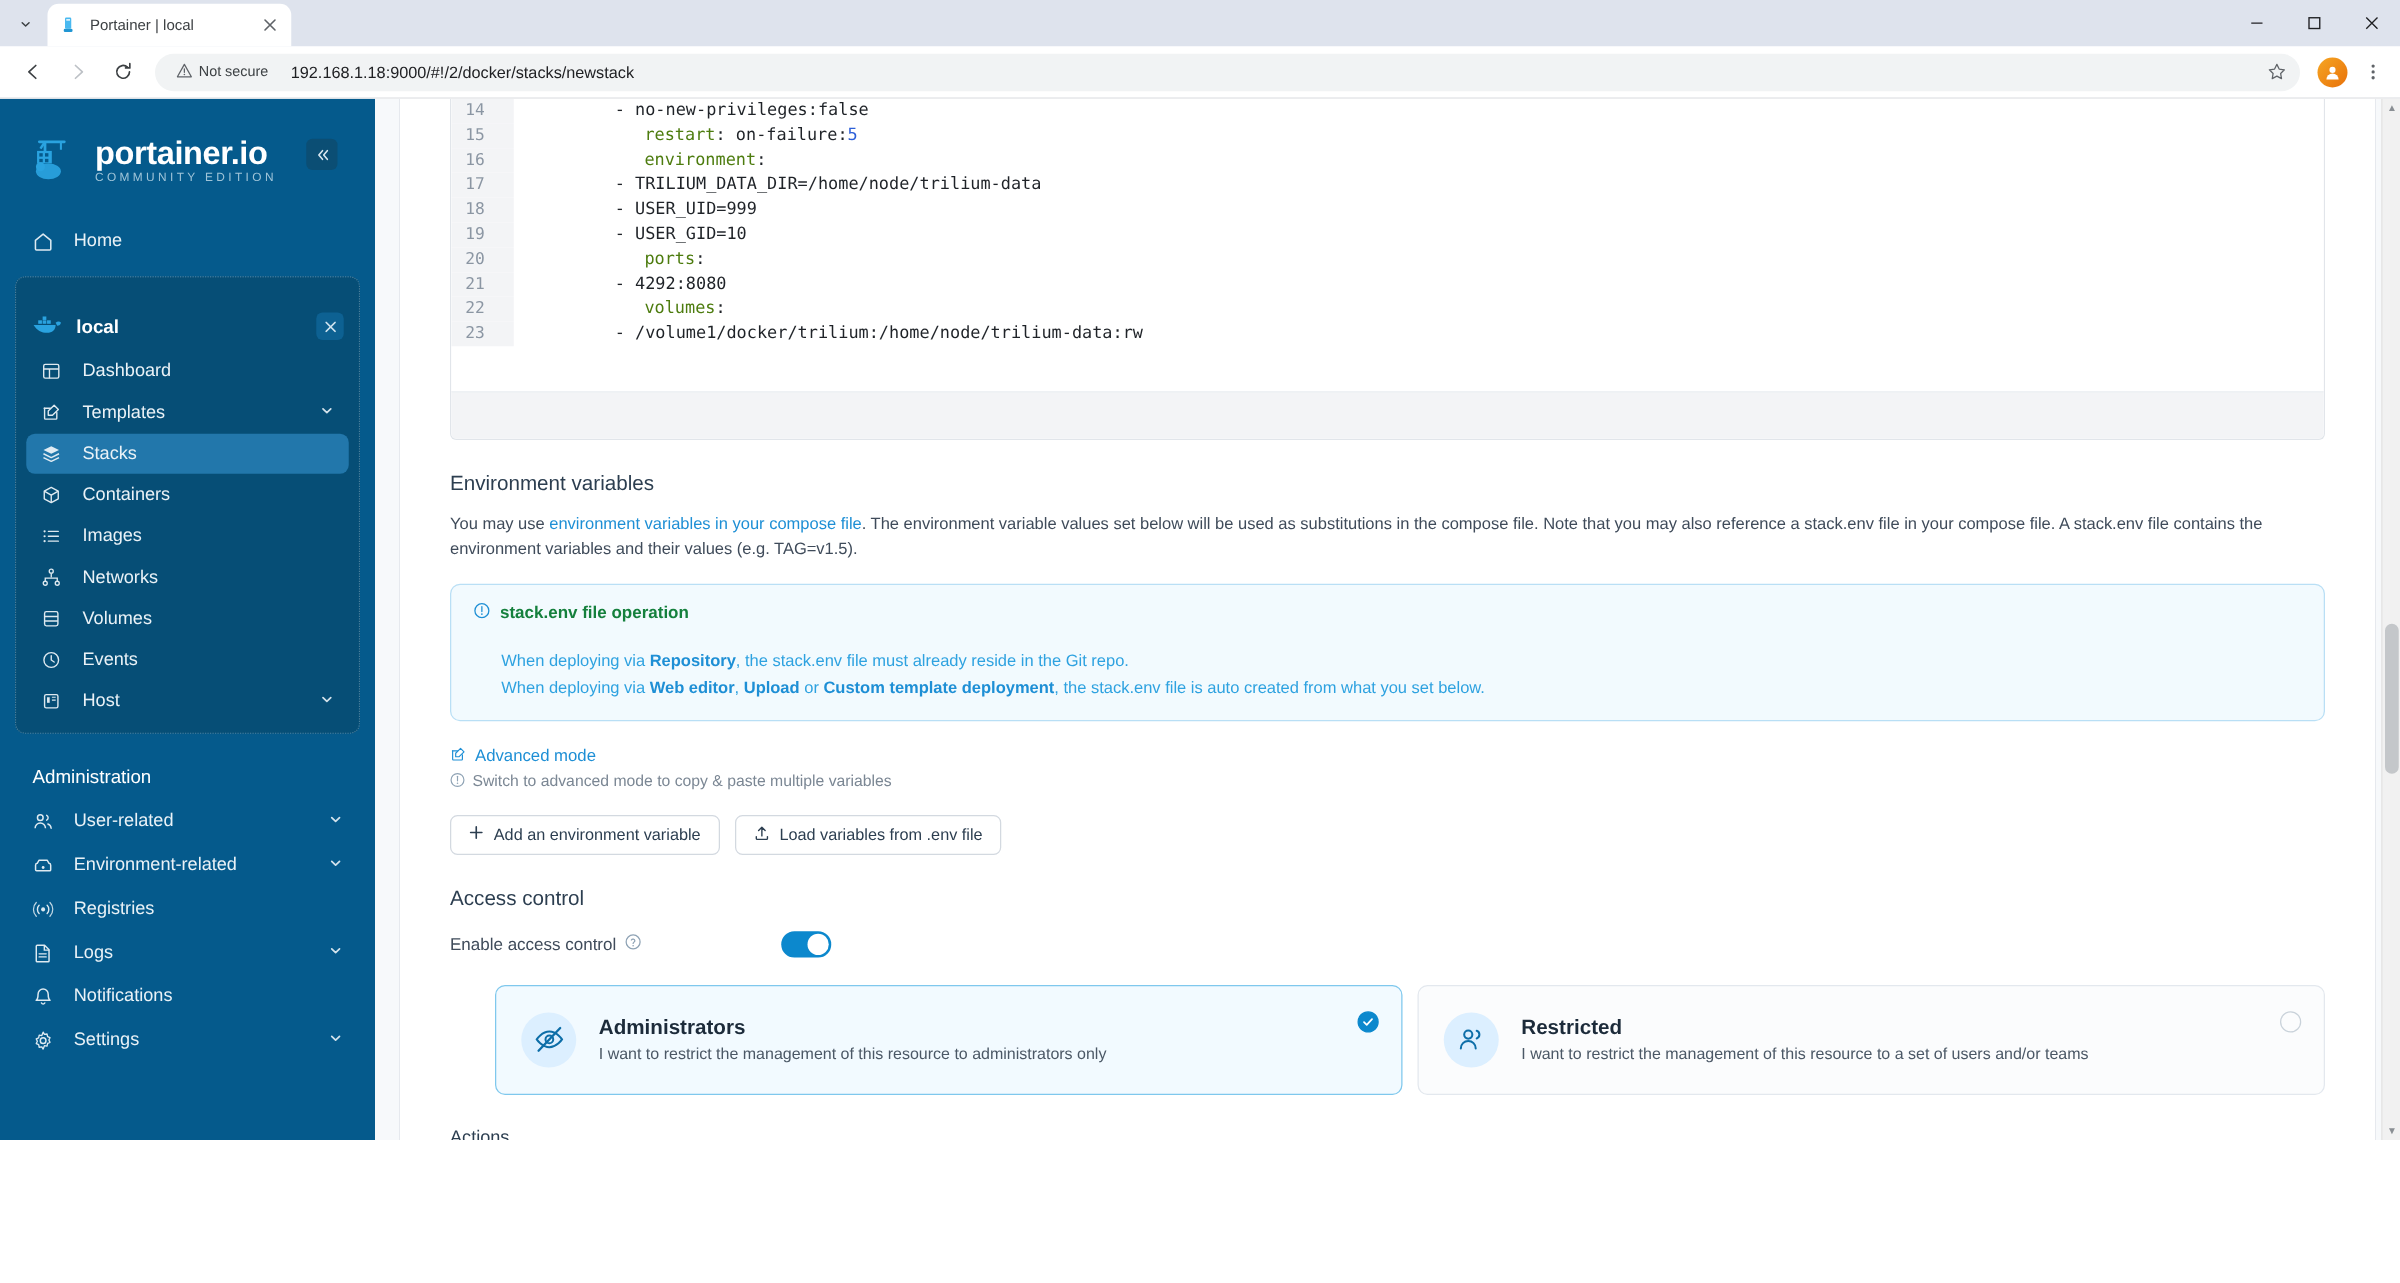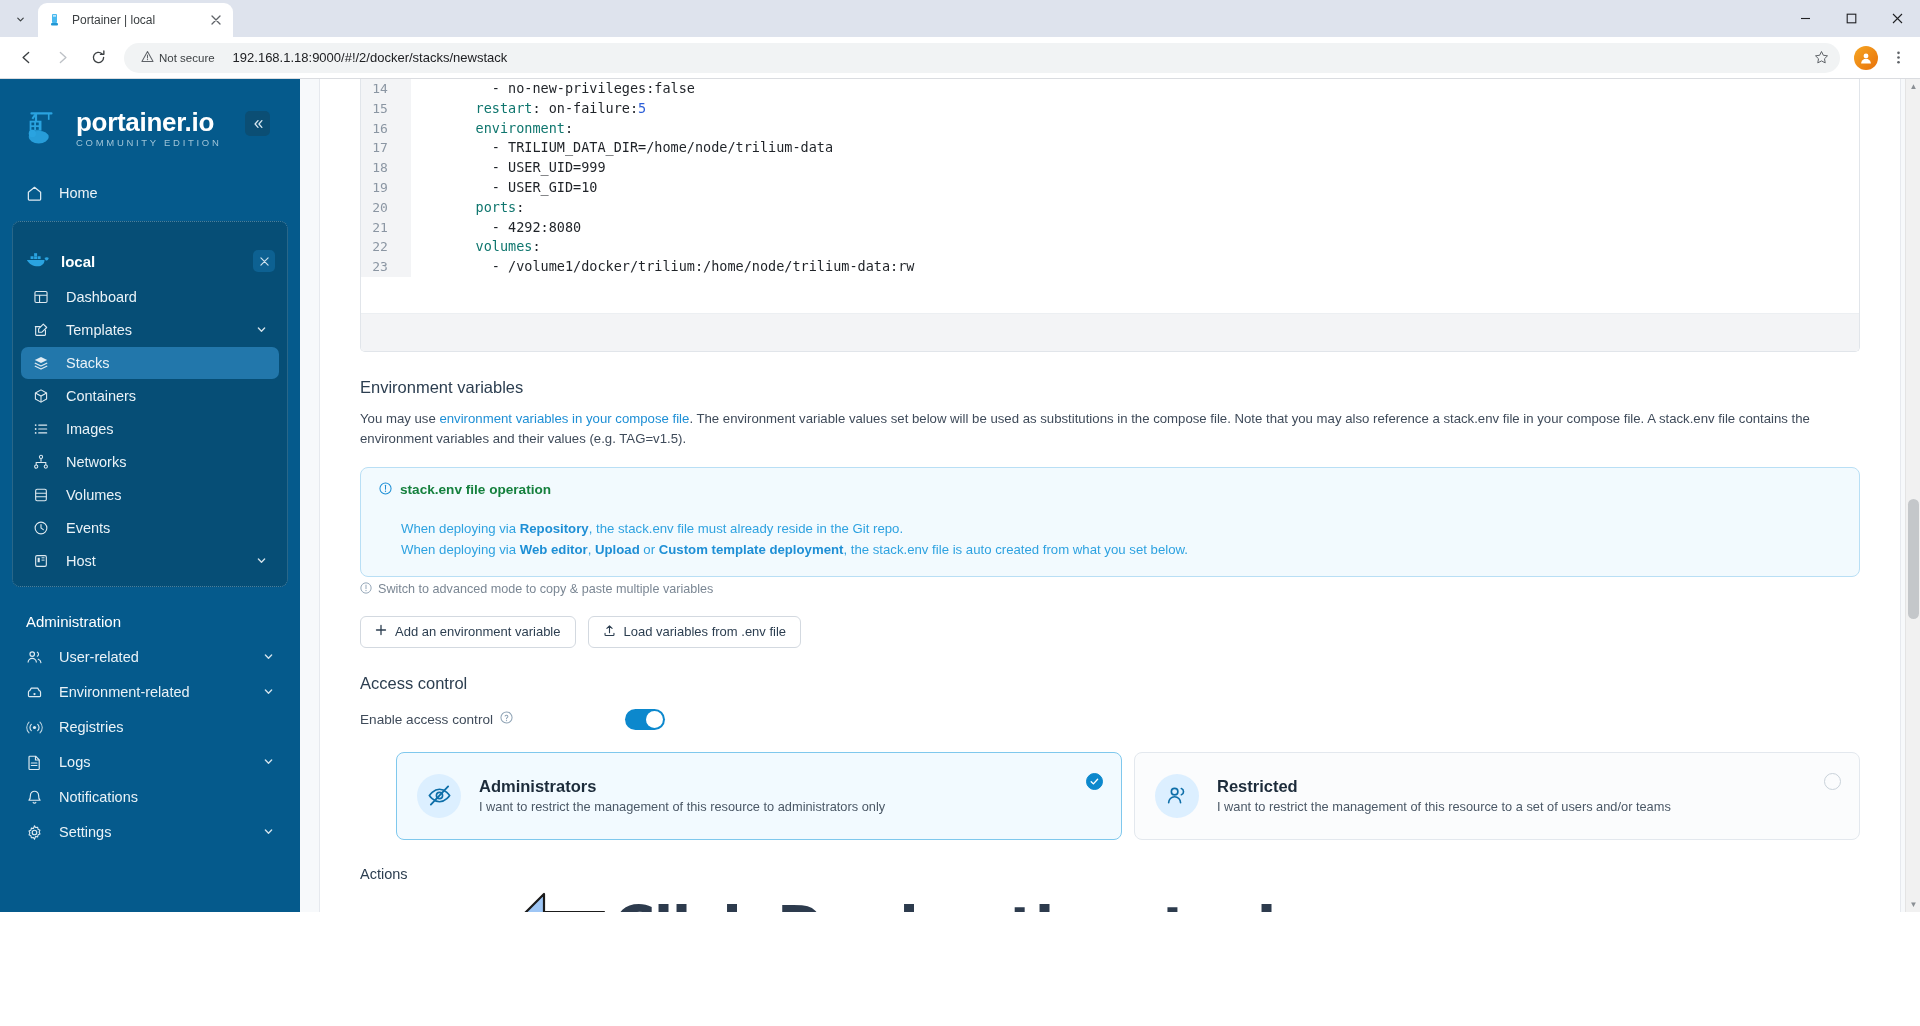--- a/index.html
+++ b/index.html
@@ -148,21 +148,21 @@
     font-family: "DejaVu Sans Mono", "Liberation Mono", monospace;
     font-size: 13.5px; line-height: 19.8px; background: #ffffff;
     padding: 0 0 36px 0;
   }
   .code-row { display: flex; height: 19.8px; }
   .gutter {
     width: 50px; flex: 0 0 50px; text-align: center; padding-right: 12px;
     color: #8b96a3; background: #f3f4f6; font-size: 13px;
   }
   .code { padding-left: 32px; white-space: pre; color: #1f2328; }
-  .k-key { color: #0f766e; }
+  .k-key { color: #4d7c0f; margin-left: 40px; }
   .k-num { color: #2d5fd8; }
   .editor-footer { height: 38px; background: #f3f4f6; border-top: 1px solid #eceff2; }
 
   
   h3.sec {
     font-size: 16.5px; color: #2c3e50; font-weight: 400;
     margin: 26px 0 12px 0;
   }
   p.desc { font-size: 13.2px; color: #3f4b5a; line-height: 20px; max-width: 1500px; }
   a.lnk { color: #1e8fd5; text-decoration: none; }
@@ -673,20 +673,30 @@
               <span>stack.env file operation</span>
             </div>
             <div class="info-line">
               <span>When deploying via </span><b>Repository</b><span>, the stack.env file must already reside in the Git repo.</span>
             </div>
             <div class="info-line">
               <span>When deploying via </span><b>Web editor</b><span>, </span><b>Upload</b><span> or </span><b>Custom template deployment</b><span>, the stack.env file is auto created from what you set below.</span>
             </div>
           </div>
 
+          <div class="adv-mode">
+            <span>
+              <svg width="13" height="13" viewBox="0 0 16 16">
+                  <path d="M2.6 4.6v8.2a.7.7 0 0 0 .7.7h8.2a.7.7 0 0 0 .7-.7V8.4" stroke="#1e8fd5" stroke-width="1.15" fill="none" stroke-linecap="round"></path>
+                  <path d="M2.4 4.6h5" stroke="#1e8fd5" stroke-width="1.15" stroke-linecap="round"></path>
+                  <path d="M10.4 2.1l3.4 3.4-4.8 4.8H5.6V6.9z" stroke="#1e8fd5" stroke-width="1.15" fill="none" stroke-linejoin="round"></path>
+                </svg>
+            </span>
+            <span>Advanced mode</span>
+          </div>
           <div class="adv-hint">
             <span>
               <svg width="12" height="12" viewBox="0 0 14 14">
                   <circle cx="7" cy="7" r="6" stroke="#8fa3b5" stroke-width="1.1" fill="none"></circle>
                   <path d="M7 3.6v4.2" stroke="#8fa3b5" stroke-width="1.1" stroke-linecap="round"></path>
                   <circle cx="7" cy="10" r=".75" fill="#8fa3b5"></circle>
                 </svg>
             </span>
             <span>Switch to advanced mode to copy &amp; paste multiple variables</span>
           </div>

